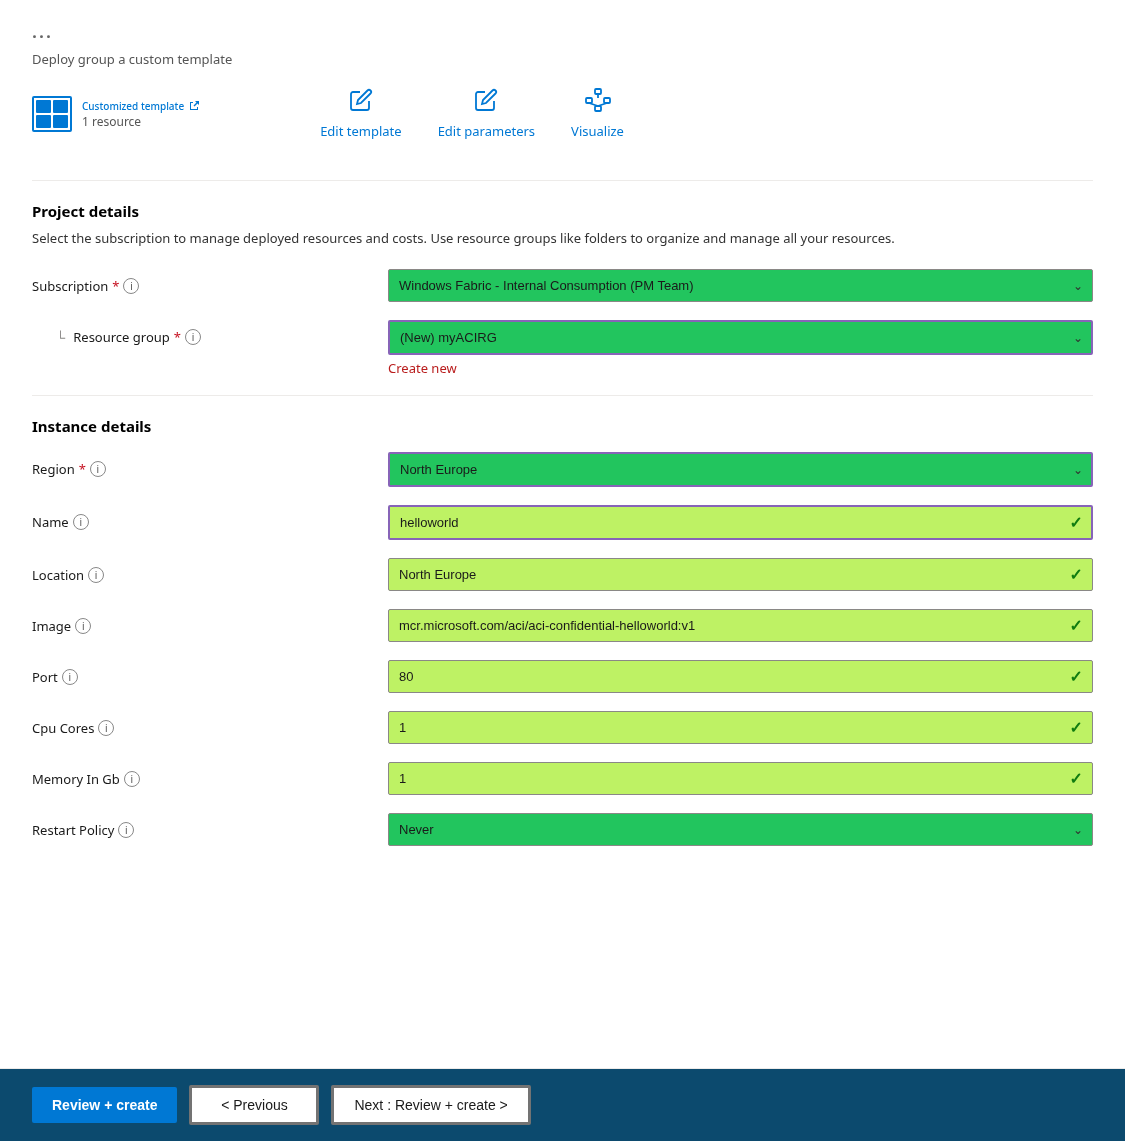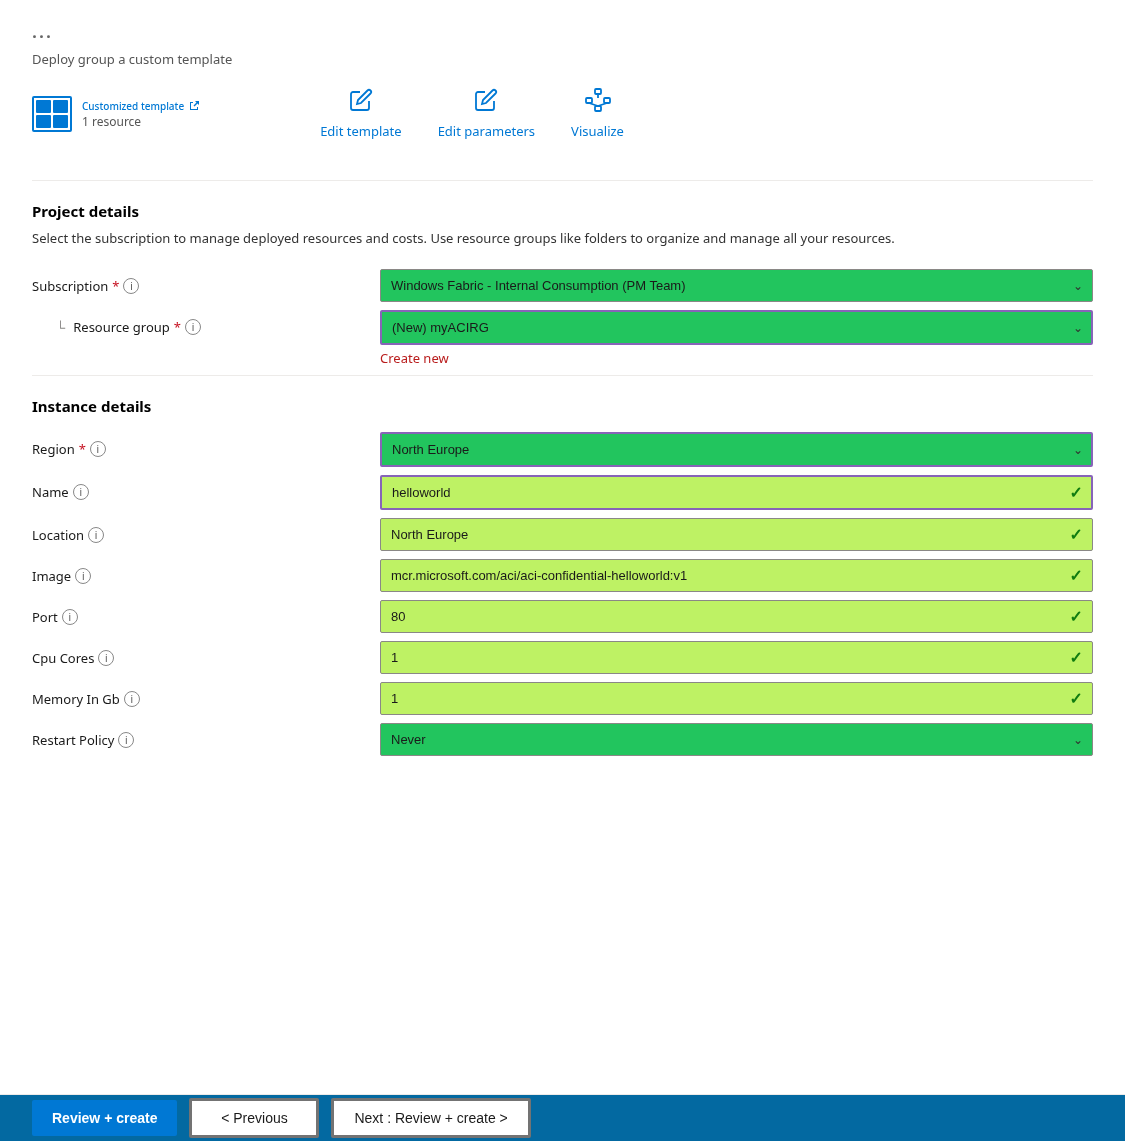--- a/index.html
+++ b/index.html
@@ -95,22 +95,22 @@
     }
     .section-description {
       font-size: 13px;
       color: #333;
       margin-bottom: 20px;
       line-height: 1.5;
     }
     .form-row {
       display: flex;
       align-items: flex-start;
-      margin-bottom: 8px;
-      gap: 8px;
+      margin-bottom: 18px;
+      gap: 16px;
     }
     .form-label-col {
       width: 340px;
       min-width: 340px;
       display: flex;
       align-items: center;
       gap: 4px;
       padding-top: 8px;
       font-size: 13px;
     }
@@ -203,26 +203,26 @@
     }
     .divider {
       border: none;
       border-top: 1px solid #edebe9;
       margin: 8px 0 20px 0;
     }
     .instance-section {
       margin-top: 8px;
     }
     .footer {
-      padding: 3px 32px;
+      padding: 16px 32px;
       border-top: 1px solid #edebe9;
       display: flex;
       align-items: center;
       gap: 12px;
-      background: #0369a1;
+      background: #0c4a6e;
     }
     .btn-primary {
       background: #0078d4;
       color: #fff;
       border: none;
       padding: 10px 20px;
       font-size: 14px;
       font-weight: 600;
       border-radius: 2px;
       cursor: pointer;

